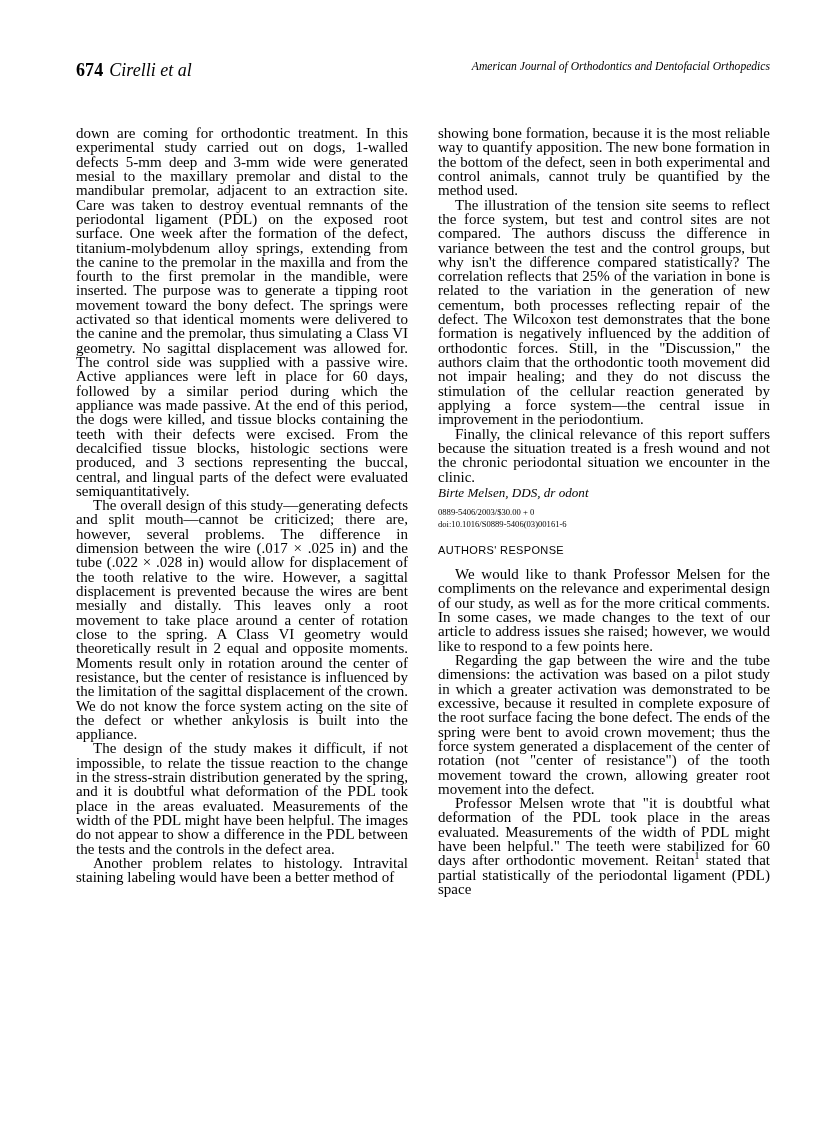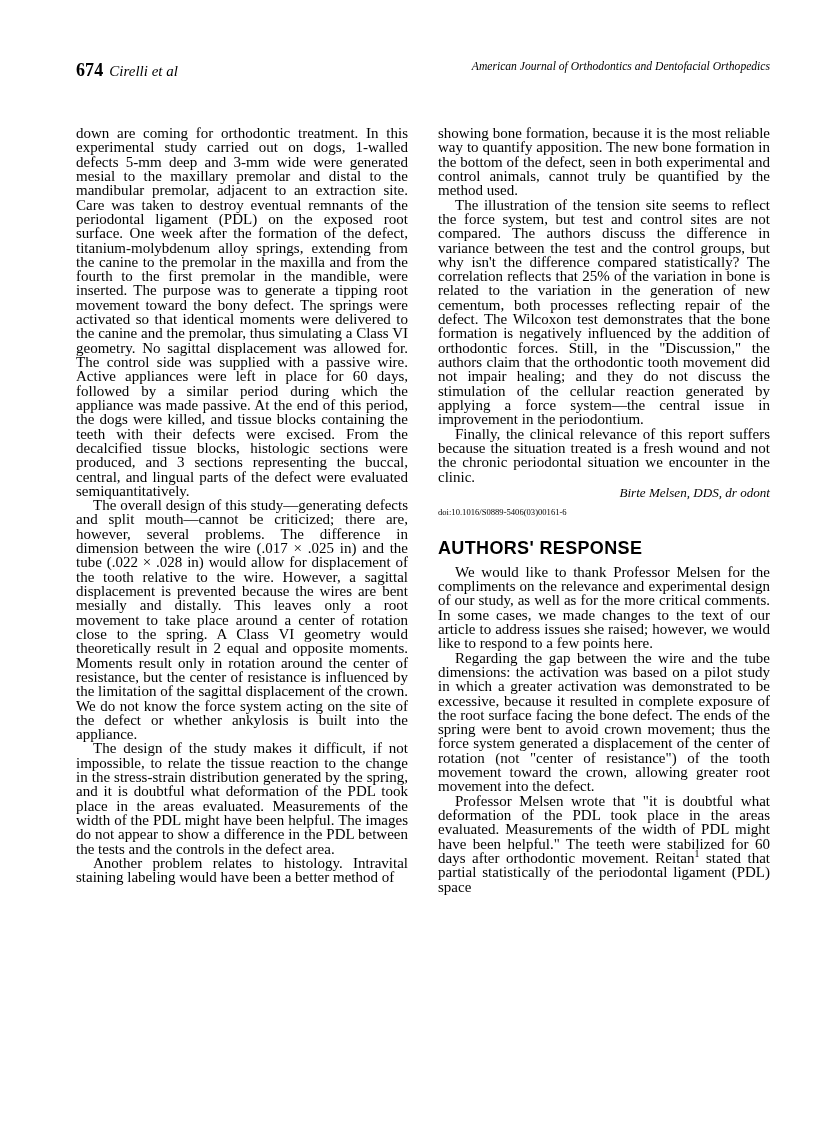--- a/index.html
+++ b/index.html
@@ -31,21 +31,21 @@
     top: 0;
     white-space: nowrap;
   }
   .rh-page-number {
     font-weight: bold;
     font-size: 18px;
     letter-spacing: 0.1px;
   }
   .rh-authors {
     font-style: italic;
-    font-size: 15px;
+    font-size: 18px;
     margin-left: 6px;
   }
   .rh-right {
     position: absolute;
     right: 0;
     top: 0;
     font-style: italic;
     font-size: 11.6px;
     line-height: 14.5px;
   }
@@ -73,42 +73,42 @@
     text-align: justify;
     text-justify: inter-word;
     hyphens: none;
     text-indent: 0;
   }
   p.body.indent { text-indent: 17px; }
 
   
   .signature {
     margin-top: 2px;
-    text-align: right;
+    text-align: left;
     font-style: italic;
     font-size: 13.1px;
     line-height: 14.5px;
   }
   .signature div { white-space: nowrap; }
 
   
   .copyright {
     margin-top: 7px;
     font-size: 8.6px;
     line-height: 11.4px;
     text-align: left;
   }
   .copyright div { white-space: nowrap; }
 
   
   h2.section-heading {
-    margin: 22px 0 9px 0;
+    margin: 13px 0 9px 0;
     font-family: "Liberation Sans", "DejaVu Sans", sans-serif;
-    font-weight: bold;
-    font-size: 18px;
+    font-weight: normal;
+    font-size: 11px;
     letter-spacing: 0.35px;
     line-height: 15px;
   }
 
   sup { font-size: 0.66em; vertical-align: super; line-height: 0; }
 </style>
 </head>
 <body>
 
 <div class="page">
@@ -134,20 +134,21 @@
     <div class="col col-right">
       <p class="body">showing bone formation, because it is the most reliable way to quantify apposition. The new bone formation in the bottom of the defect, seen in both experimental and control animals, cannot truly be quantified by the method used.</p>
       <p class="body indent">The illustration of the tension site seems to reflect the force system, but test and control sites are not compared. The authors discuss the difference in variance between the test and the control groups, but why isn't the difference compared statistically? The correlation reflects that 25% of the variation in bone is related to the variation in the generation of new cementum, both processes reflecting repair of the defect. The Wilcoxon test demonstrates that the bone formation is negatively influenced by the addition of orthodontic forces. Still, in the "Discussion," the authors claim that the orthodontic tooth movement did not impair healing; and they do not discuss the stimulation of the cellular reaction generated by applying a force system—the central issue in improvement in the periodontium.</p>
       <p class="body indent">Finally, the clinical relevance of this report suffers because the situation treated is a fresh wound and not the chronic periodontal situation we encounter in the clinic.</p>
 
       <div class="signature">
         <div>Birte Melsen, DDS, dr odont</div>
       </div>
 
       <div class="copyright">
+        <div>0889-5406/2003/$30.00 + 0</div>
         <div>doi:10.1016/S0889-5406(03)00161-6</div>
       </div>
 
       <h2 class="section-heading">AUTHORS' RESPONSE</h2>
 
       <p class="body indent">We would like to thank Professor Melsen for the compliments on the relevance and experimental design of our study, as well as for the more critical comments. In some cases, we made changes to the text of our article to address issues she raised; however, we would like to respond to a few points here.</p>
       <p class="body indent">Regarding the gap between the wire and the tube dimensions: the activation was based on a pilot study in which a greater activation was demonstrated to be excessive, because it resulted in complete exposure of the root surface facing the bone defect. The ends of the spring were bent to avoid crown movement; thus the force system generated a displacement of the center of rotation (not "center of resistance") of the tooth movement toward the crown, allowing greater root movement into the defect.</p>
 
       <p class="body indent"><span>Professor Melsen wrote that "it is doubtful what deformation of the PDL took place in the areas evaluated. Measurements of the width of PDL might have been helpful." The teeth were stabilized for 60 days after orthodontic movement. Reitan</span><sup>1</sup><span> stated that partial statistically of the periodontal ligament (PDL) space</span></p>
     </div>

